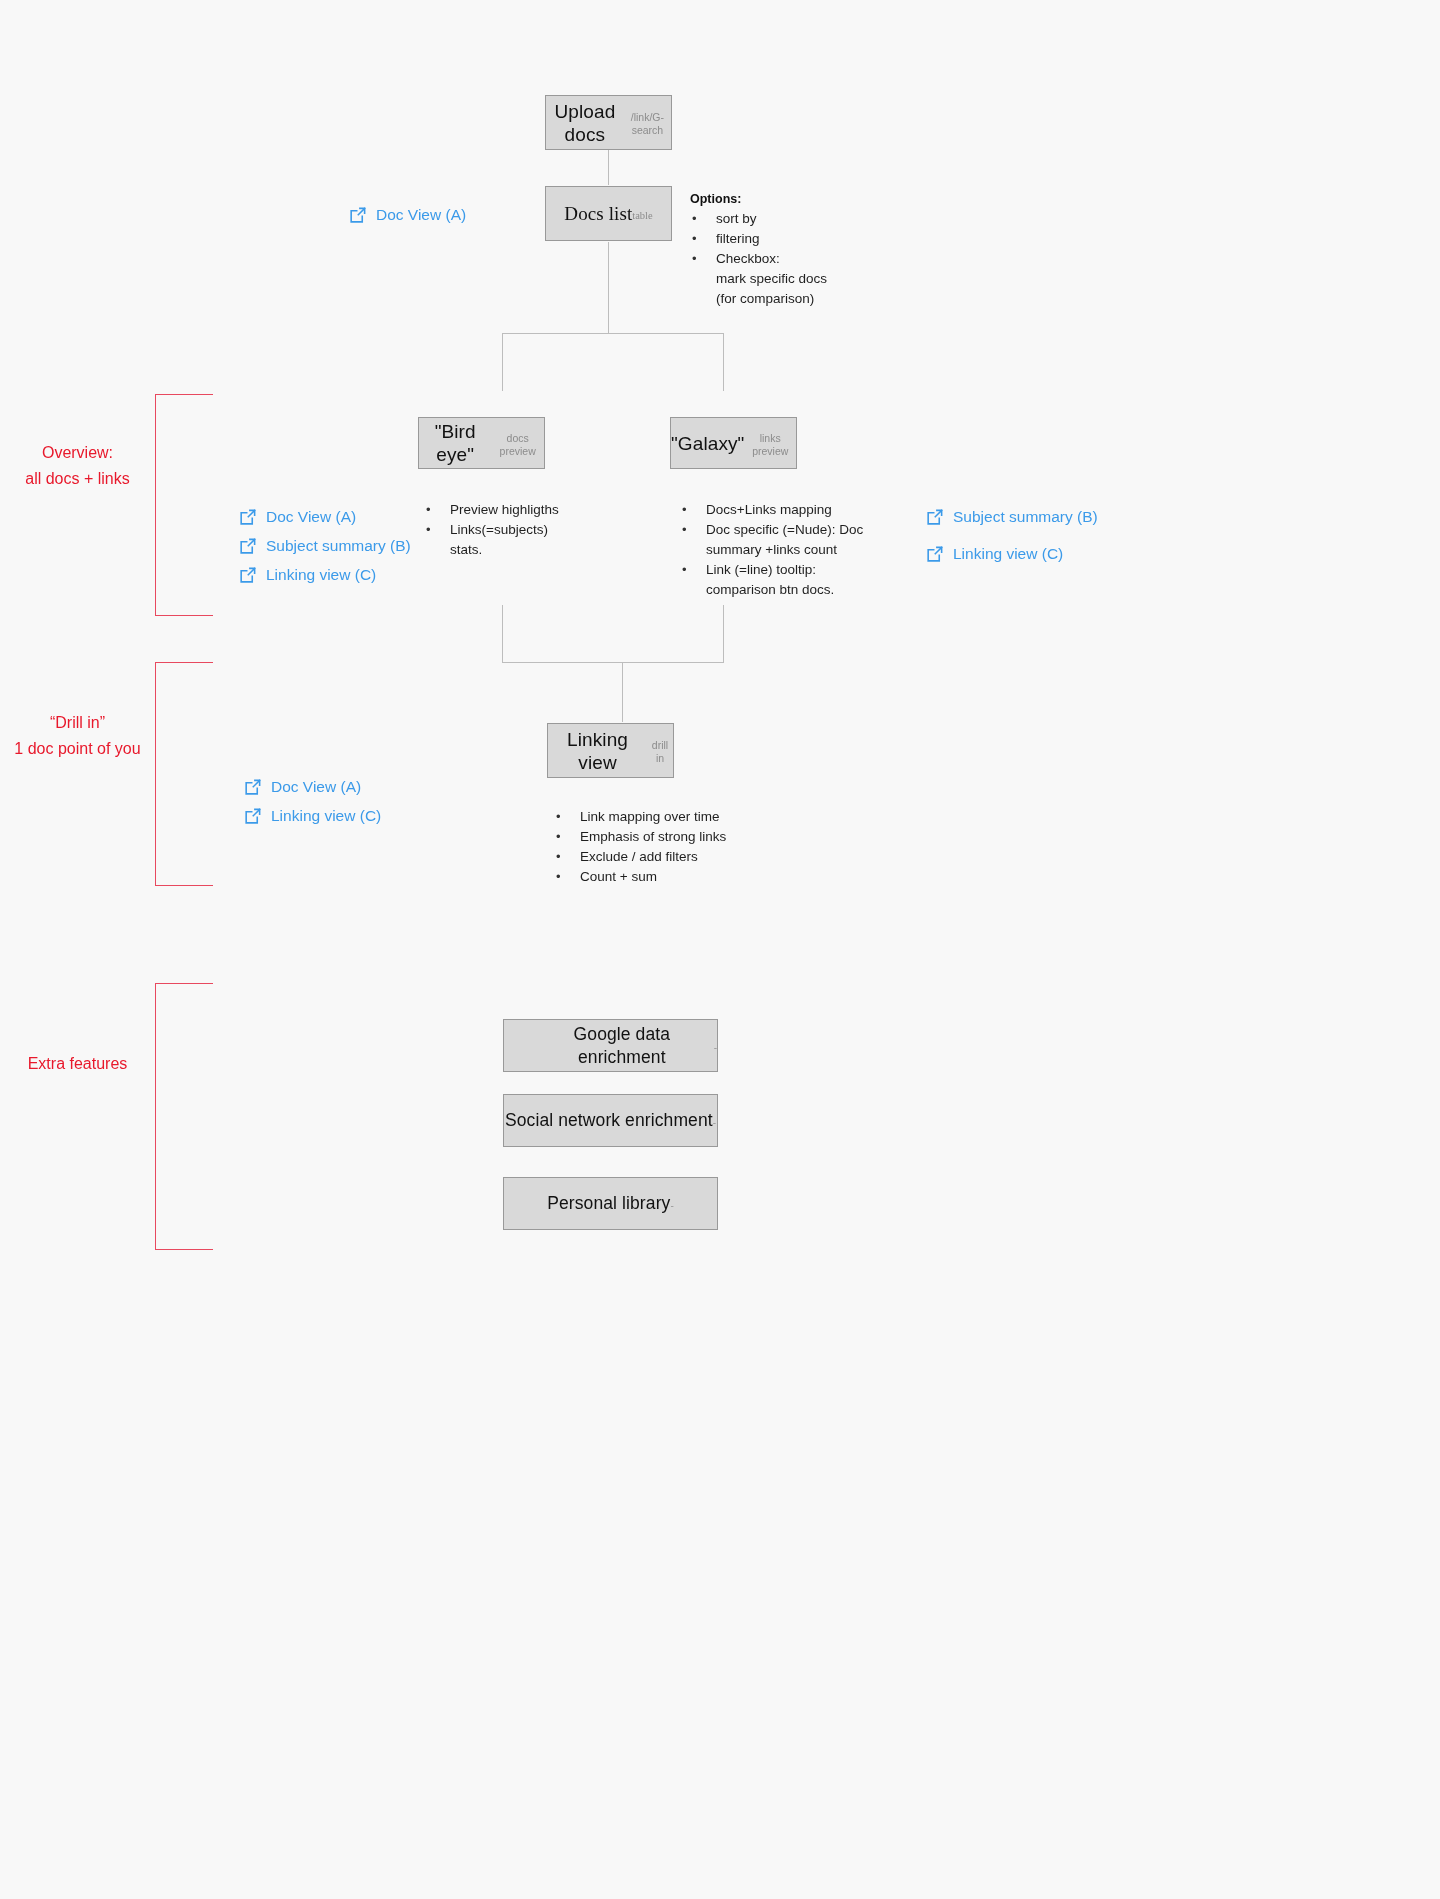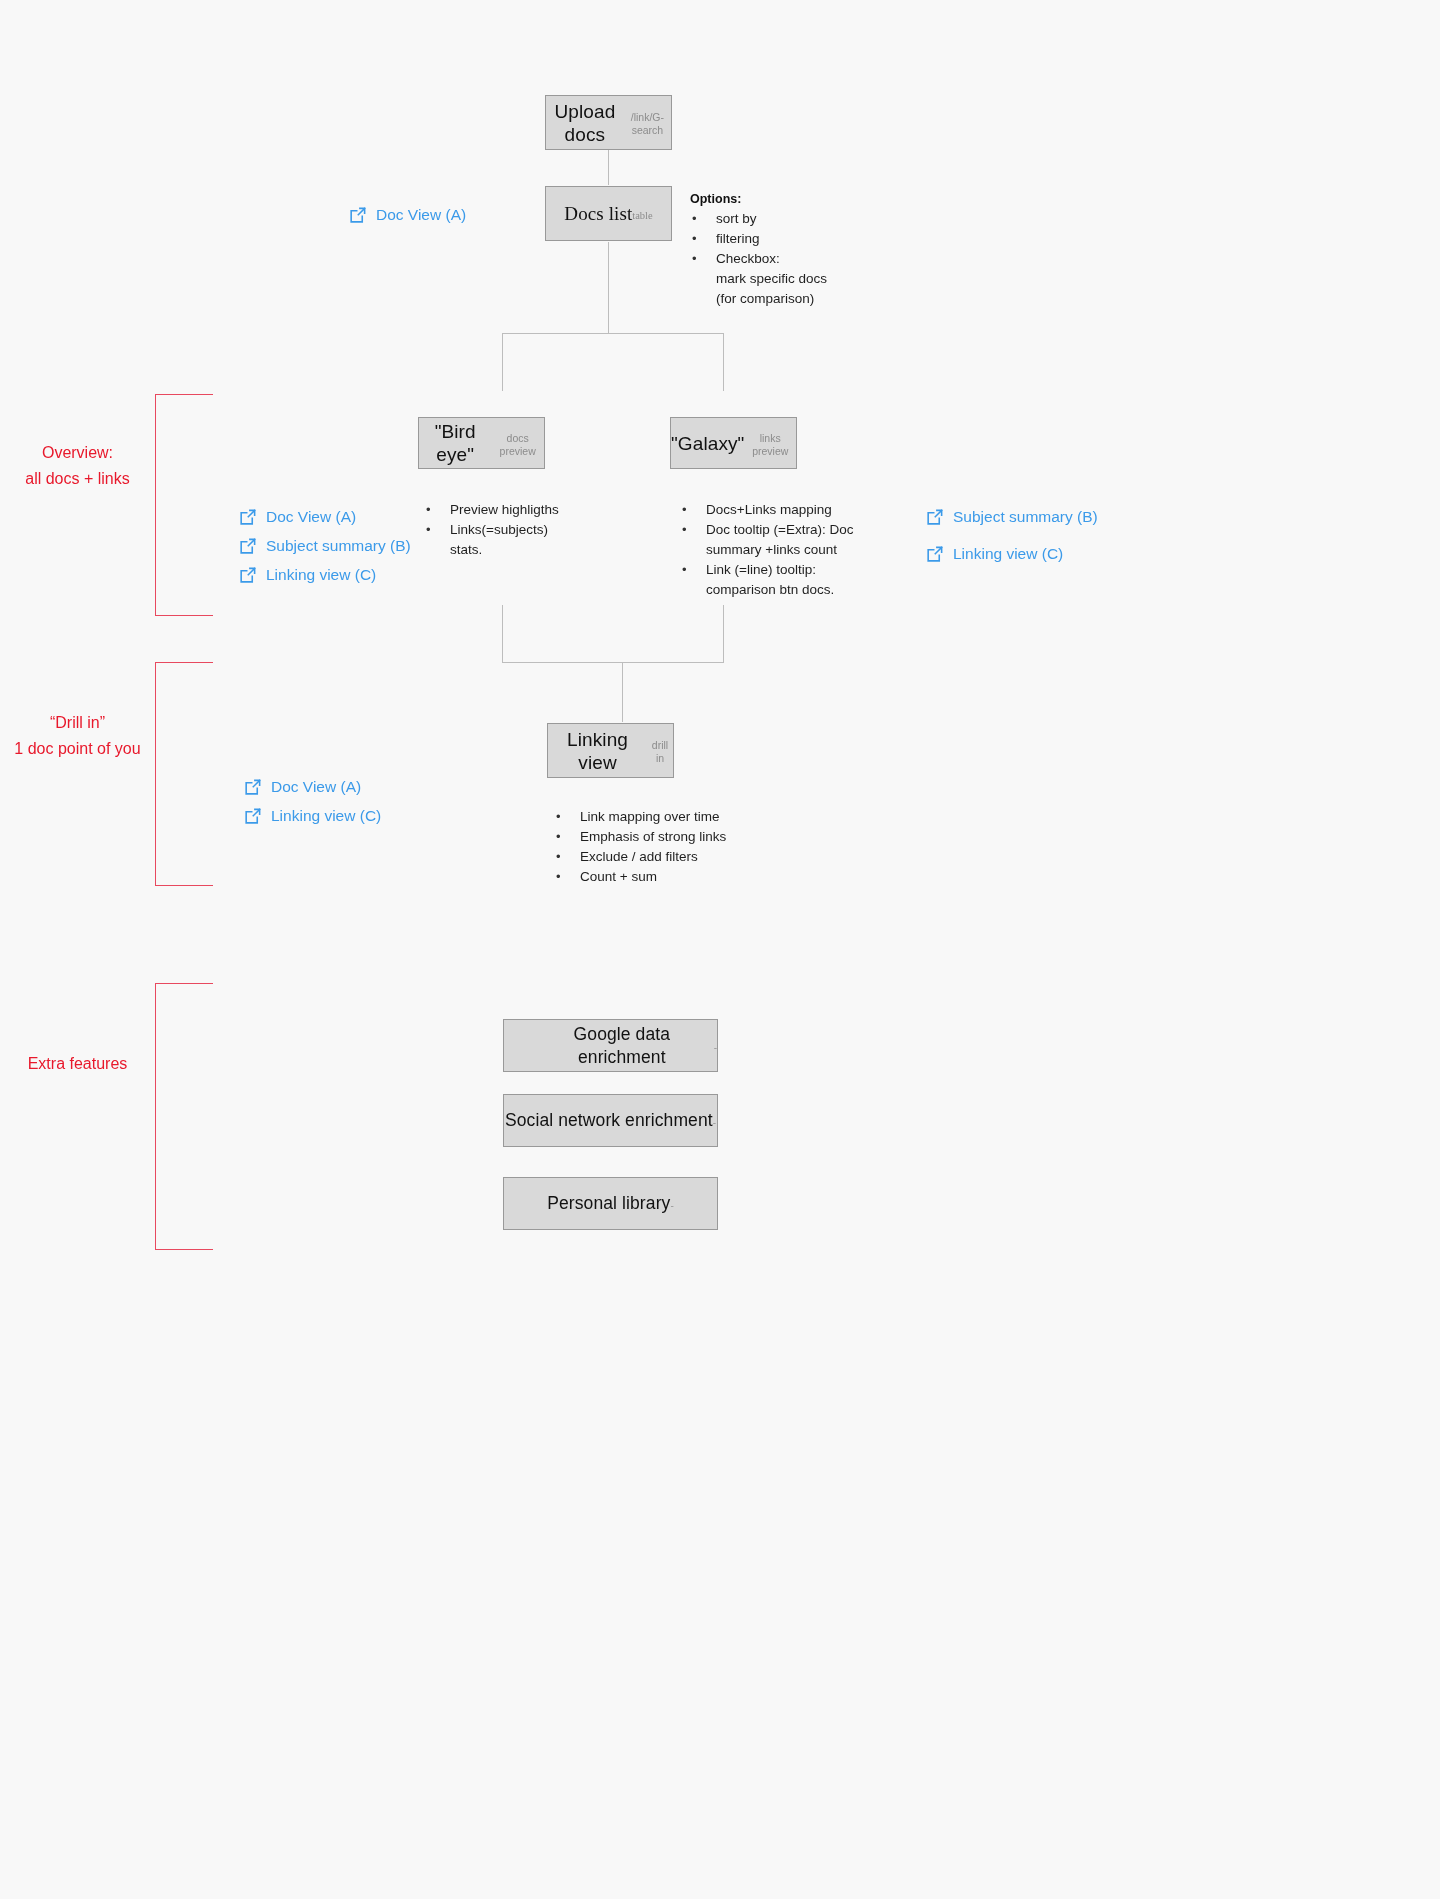--- a/index.html
+++ b/index.html
@@ -274,21 +274,21 @@
     <span>Linking view (C)</span>
   </div>
 
   <div class="bullets" style="left:680px; top:500px; width:230px;">
     <div class="bitem">
       <span class="dot">•</span>
       <span>Docs+Links mapping</span>
     </div>
     <div class="bitem">
       <span class="dot">•</span>
-      <span>Doc tooltip (=Extra): Doc</span>
+      <span>Doc specific (=Nude): Doc</span>
     </div>
     <div class="cont">summary +links count</div>
     <div class="bitem">
       <span class="dot">•</span>
       <span>Link (=line)  tooltip:</span>
     </div>
     <div class="cont">comparison btn docs.</div>
   </div>
 
   <div class="link-row" style="left:925px; top:507px;">

